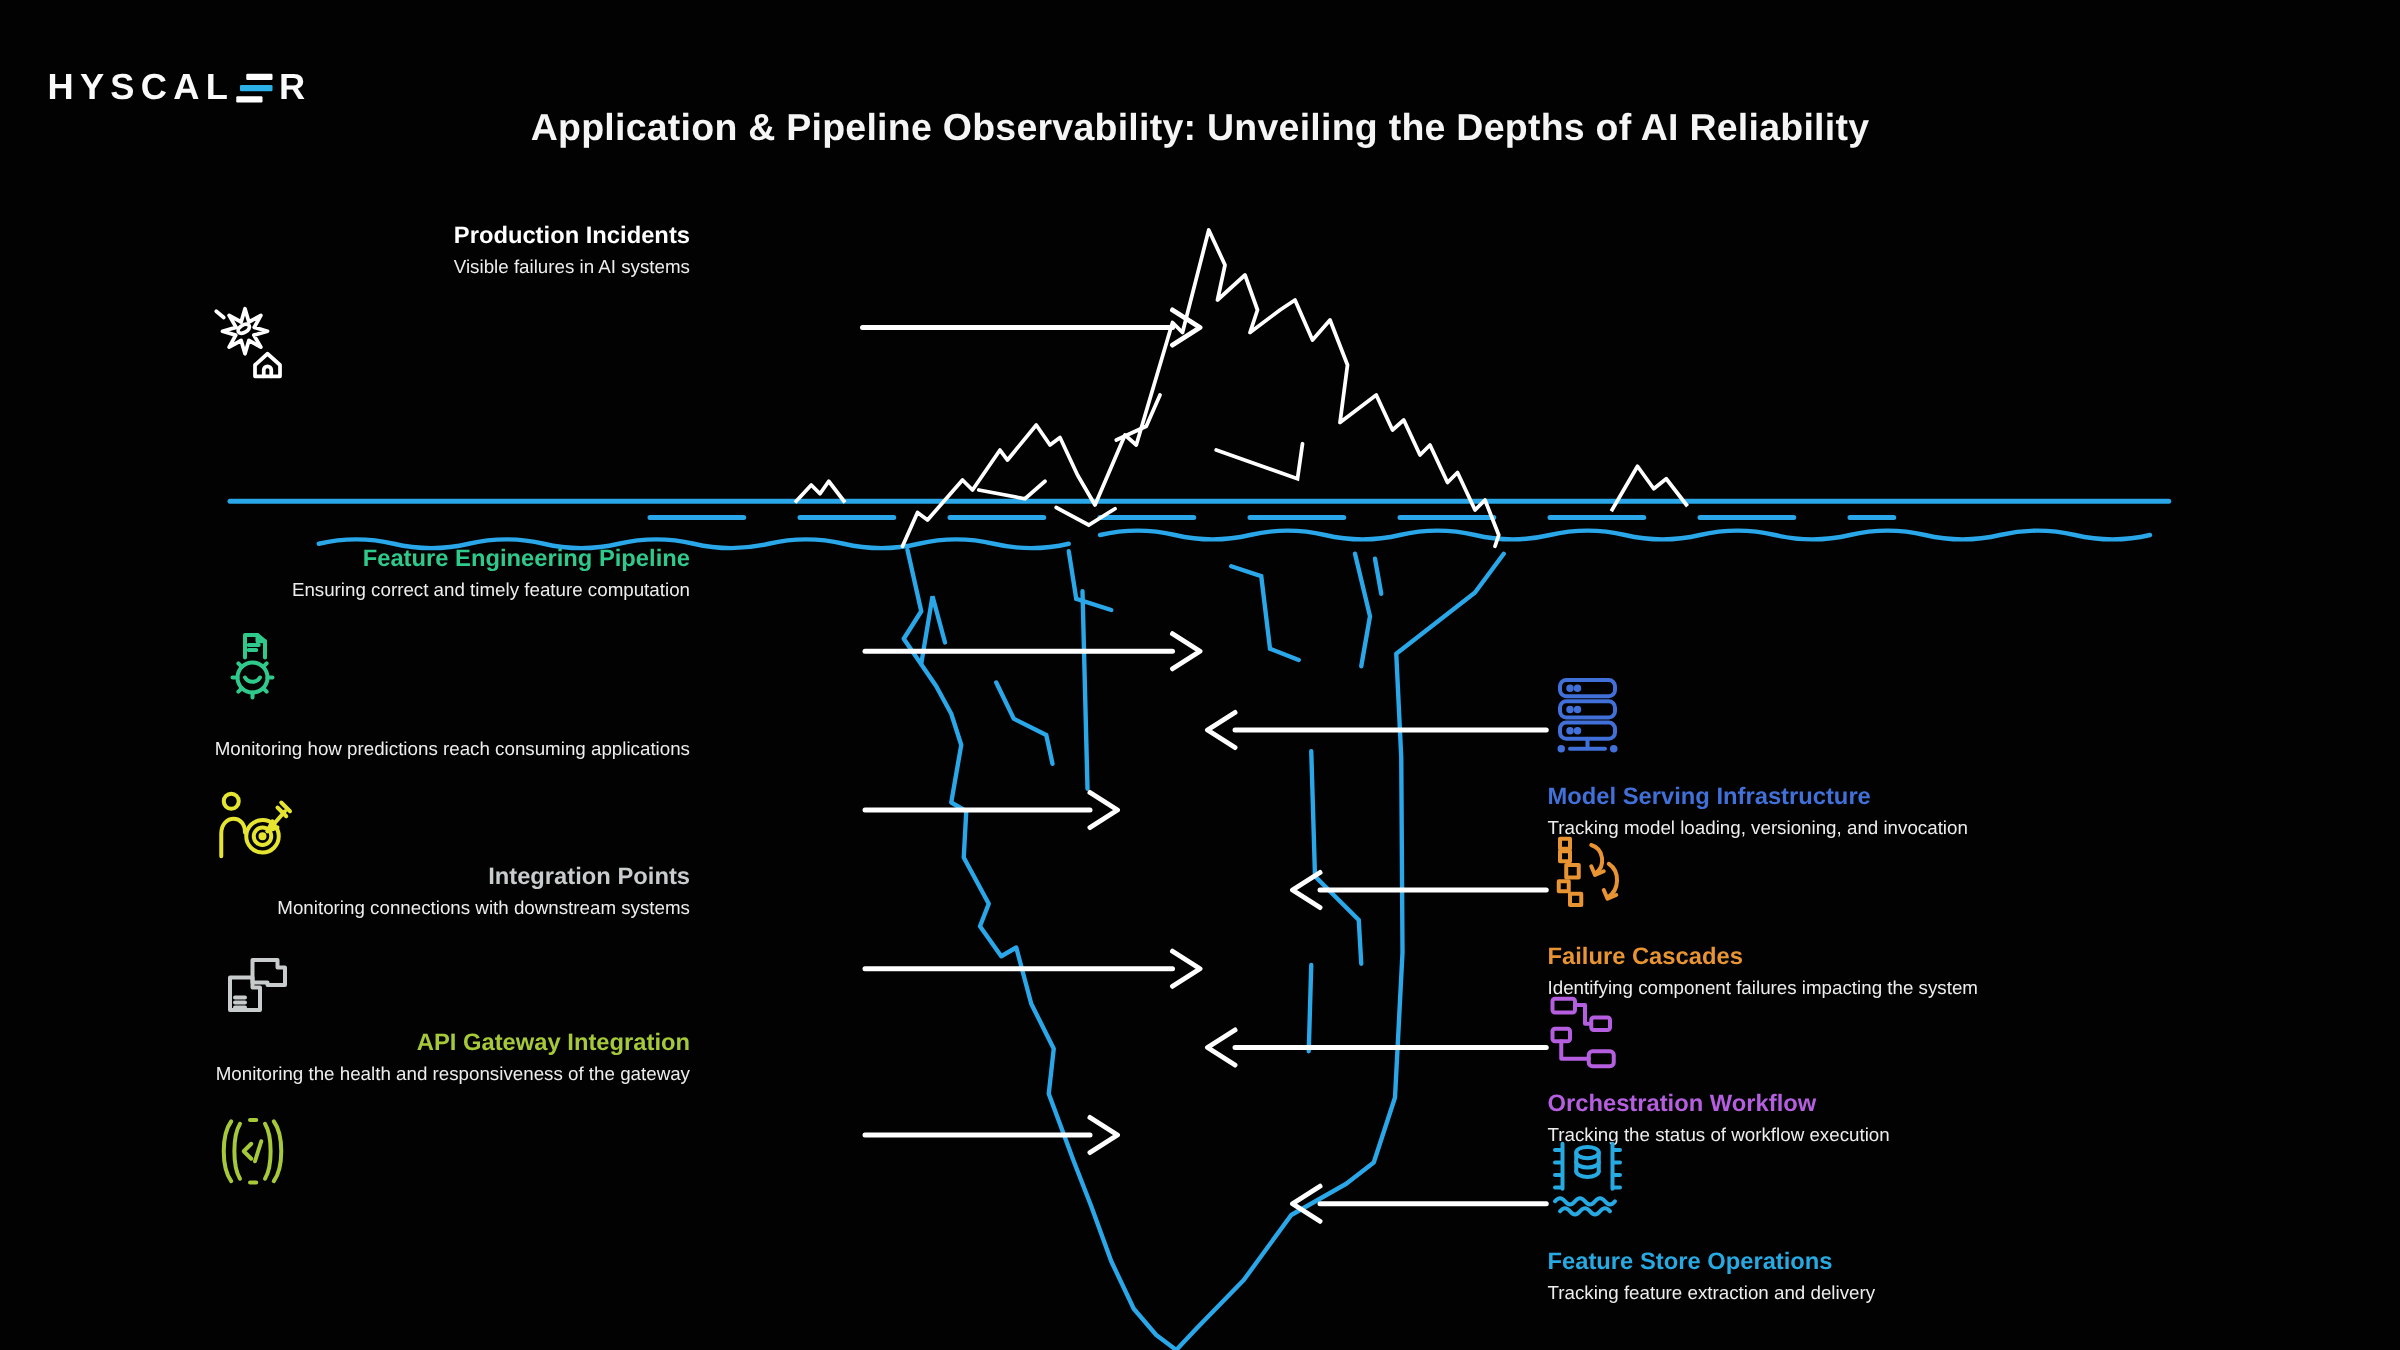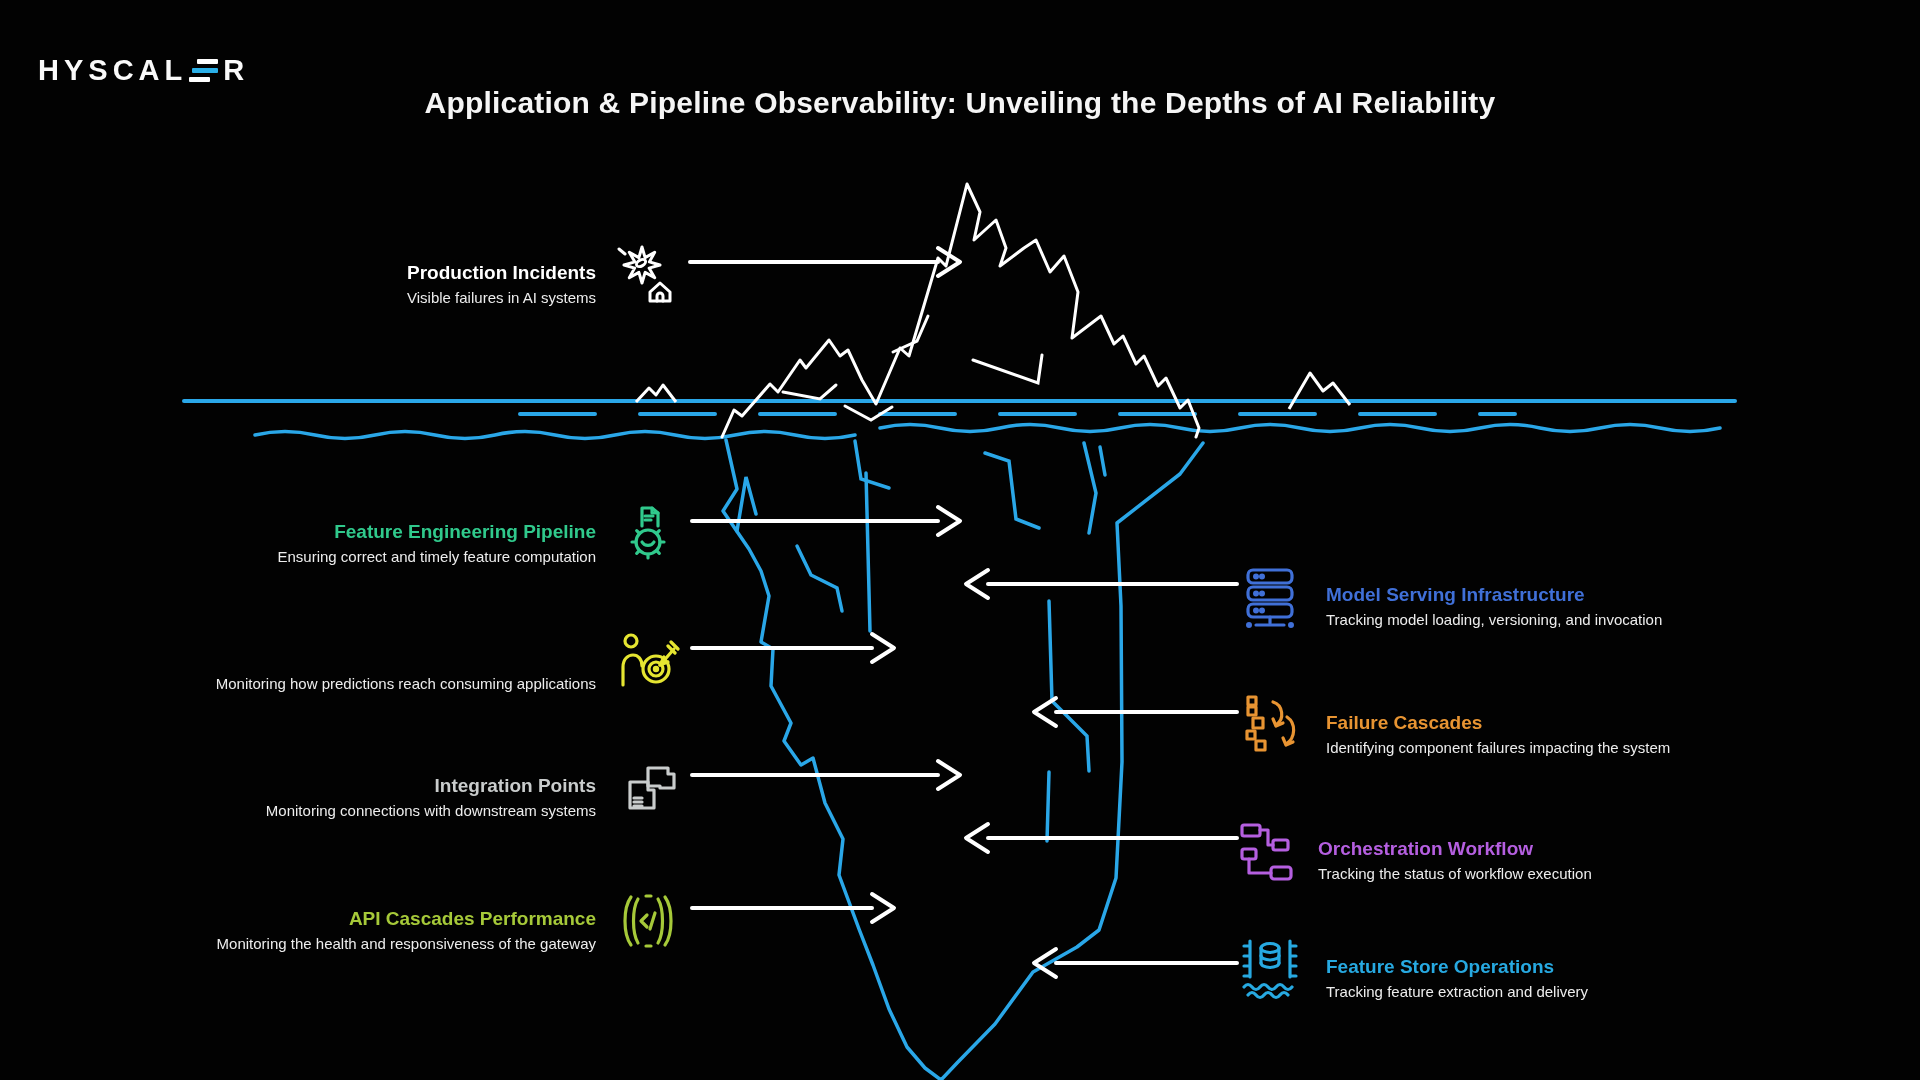--- a/index.html
+++ b/index.html
@@ -14,21 +14,21 @@
   .logo-e i{display:block;height:5px;margin-bottom:4px;background:#fff;border-radius:1px;}
   .logo-e i.b1{width:21px;margin-left:8px;}
   .logo-e i.b2{width:26px;margin-left:3px;background:#2bb0e8;}
   .logo-e i.b3{width:21px;margin-left:0;margin-bottom:0;}
   
   .main-title{position:absolute;left:0;right:0;top:86px;text-align:center;
     font-size:30px;font-weight:700;color:#f5f5f5;letter-spacing:.2px;}
   
   .scene{position:absolute;left:0;top:0;width:1920px;height:1080px;}
   
-  .label{position:absolute;display:flex;align-items:flex-end;}
+  .label{position:absolute;display:flex;align-items:flex-start;flex-direction:column;}
   .label .txt .t{font-size:19px;font-weight:700;margin-bottom:3px;line-height:1.2;}
   .label .txt .s{font-size:15px;color:#ededed;line-height:1.3;font-weight:400;}
   .label.left{justify-content:flex-end;gap:20px;left:170px;width:510px;}
   .label.left .txt{text-align:right;width:382px;}
   .label.right{justify-content:flex-start;gap:24px;left:1238px;width:640px;}
   .label.right .txt{text-align:left;width:470px;}
   .icn{width:64px;height:64px;flex:0 0 auto;}
   .icn svg{width:100%;height:100%;display:block;}
   .icn *{vector-effect:none;}
 </style>
@@ -185,21 +185,21 @@
       <svg viewBox="0 0 64 64" fill="none" stroke="currentColor" stroke-width="3.2" stroke-linejoin="round" stroke-linecap="round">
         <path d="M32,30 V12 h20 v6 h6 v14 h-14 v-2 h-12"></path>
         <path d="M14,26 h18 v8 h6 v18 H14 z"></path>
         <path d="M18,42 h8 M18,46 h8 M18,50 h8"></path>
       </svg>
     </div>
   </div>
 
   <div class="label left" style="top:863px;height:90px;">
     <div class="txt">
-      <div class="t" style="color: rgb(166, 201, 57);">API Cascades Performance</div>
+      <div class="t" style="color: rgb(166, 201, 57);">API Gateway Integration</div>
       <div class="s">Monitoring the health and responsiveness of the gateway</div>
     </div>
     <div class="icn" style="color: rgb(166, 201, 57);">
       <svg viewBox="0 0 64 64" fill="none" stroke="currentColor" stroke-width="3.2" stroke-linejoin="round" stroke-linecap="round">
         <path d="M15,8 C7,19 7,45 15,56"></path>
         <path d="M49,8 C57,19 57,45 49,56"></path>
         <path d="M22,10 C16,20 16,44 22,54"></path>
         <path d="M42,10 C48,20 48,44 42,54"></path>
         <path d="M31,26 l-6,6 l6,6"></path>
         <path d="M34,40 l5,-16"></path>

